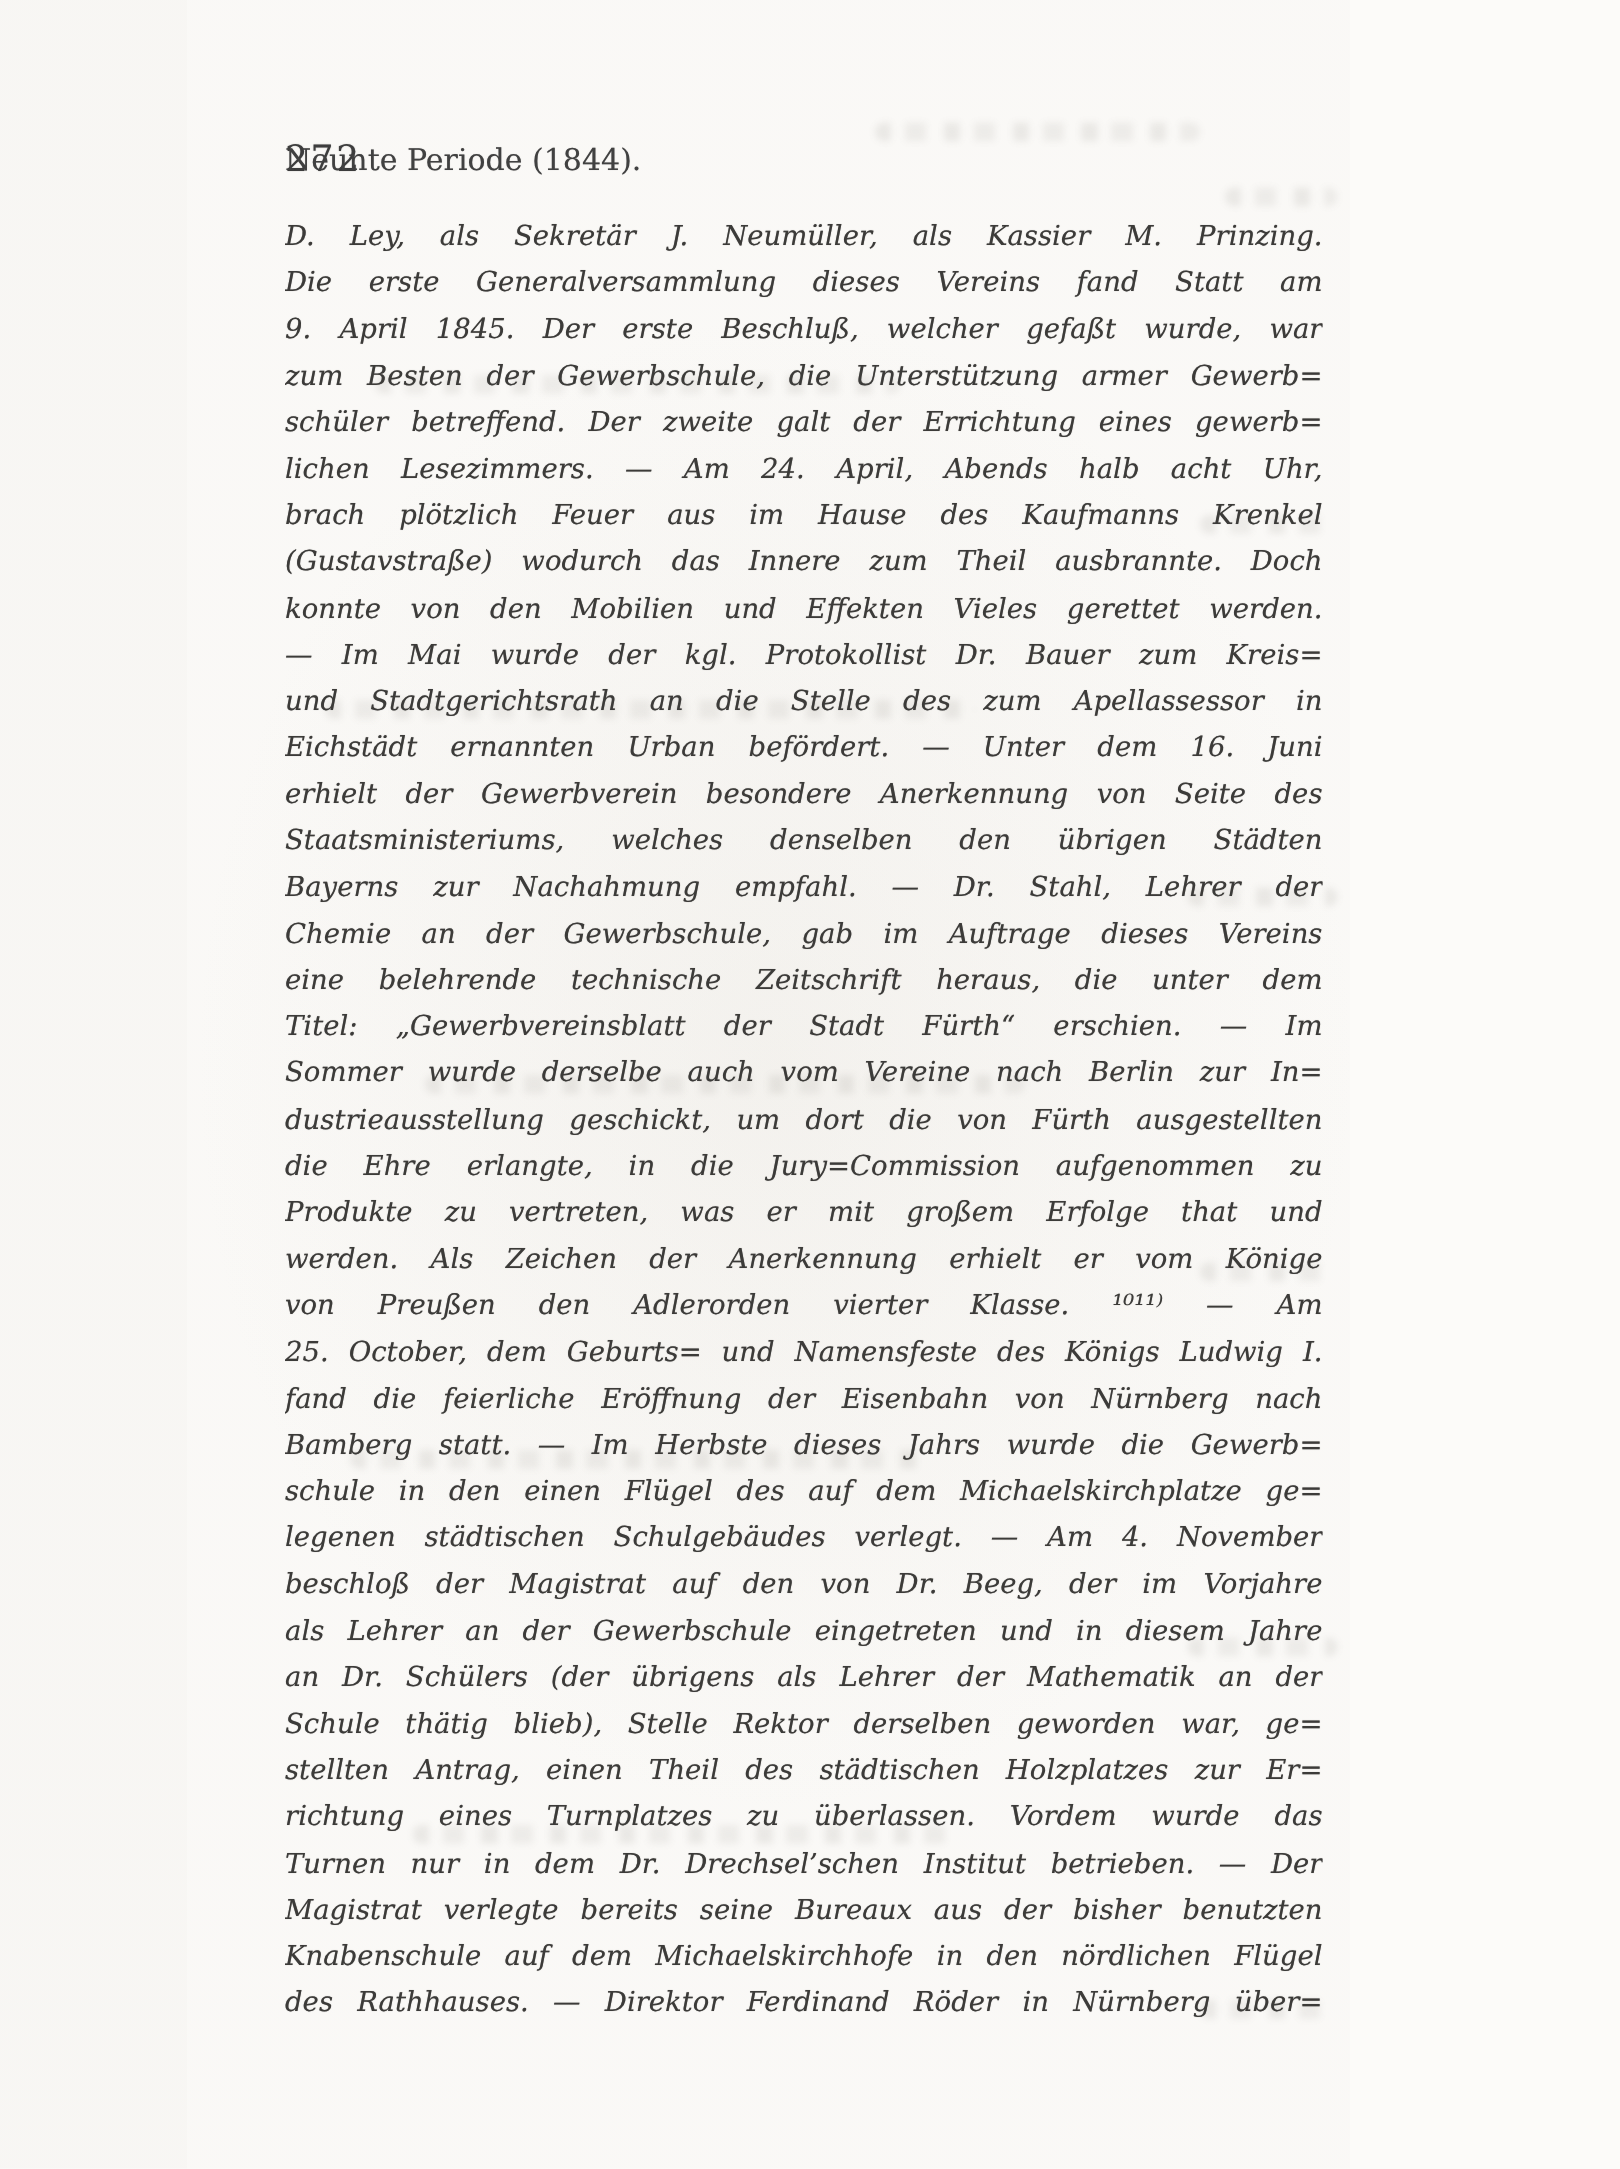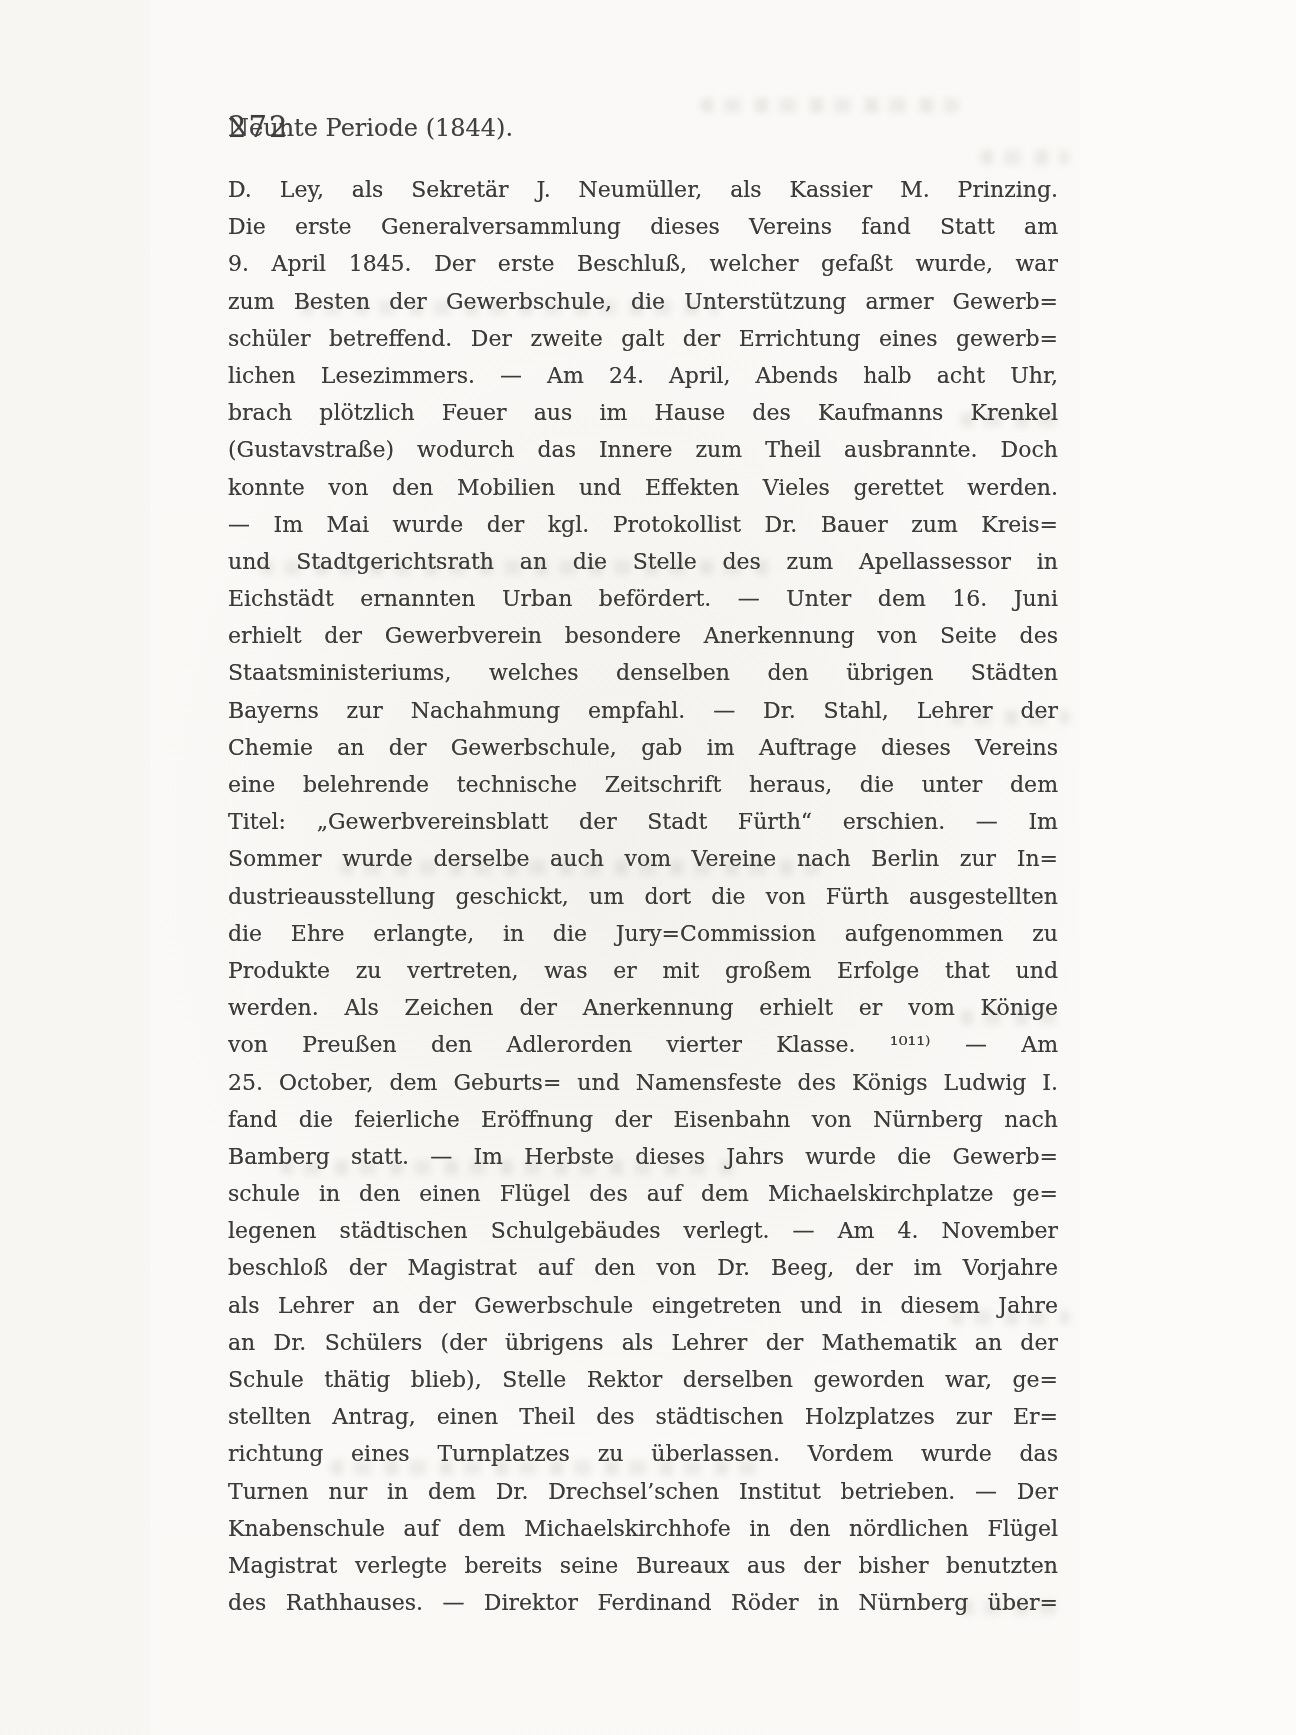--- a/index.html
+++ b/index.html
@@ -23,20 +23,21 @@
     text-shadow: 0 0 1px rgba(50,50,50,0.4);
   }
   .runhead {
     position: absolute; left: 228px; top: 114px; width: 830px;
     font-size: 24px; color: #414141;
     text-shadow: 0 0 0.6px rgba(50,50,50,0.45);
   }
   .textblock {
     position: absolute; left: 228px; top: 171px; width: 830px;
     color: #3c3b39;
+    font-style: italic;
   }
   .line {
     font-size: 22px;
     height: 37.2px; line-height: 37.2px;
     text-align: justify;
     text-align-last: justify;
     overflow: hidden;
     text-shadow: 0 0 0.6px rgba(45,44,42,0.55);
   }
   
@@ -101,18 +102,18 @@
     <div class="line">Bamberg statt. — Im Herbste dieses Jahrs wurde die Gewerb=</div>
     <div class="line">schule in den einen Flügel des auf dem Michaelskirchplatze ge=</div>
     <div class="line">legenen städtischen Schulgebäudes verlegt. — Am 4. November</div>
     <div class="line">beschloß der Magistrat auf den von Dr. Beeg, der im Vorjahre</div>
     <div class="line">als Lehrer an der Gewerbschule eingetreten und in diesem Jahre</div>
     <div class="line">an Dr. Schülers (der übrigens als Lehrer der Mathematik an der</div>
     <div class="line">Schule thätig blieb), Stelle Rektor derselben geworden war, ge=</div>
     <div class="line">stellten Antrag, einen Theil des städtischen Holzplatzes zur Er=</div>
     <div class="line">richtung eines Turnplatzes zu überlassen.  Vordem wurde das</div>
     <div class="line">Turnen nur in dem Dr. Drechsel’schen Institut betrieben. — Der</div>
+    <div class="line">Magistrat verlegte bereits seine Bureaux aus der bisher benutzten</div>
     <div class="line">Knabenschule auf dem Michaelskirchhofe in den nördlichen Flügel</div>
-    <div class="line">Magistrat verlegte bereits seine Bureaux aus der bisher benutzten</div>
     <div class="line">des Rathhauses. — Direktor Ferdinand Röder in Nürnberg über=</div>
   </div>
 
 </div>
 
 </body></html>

